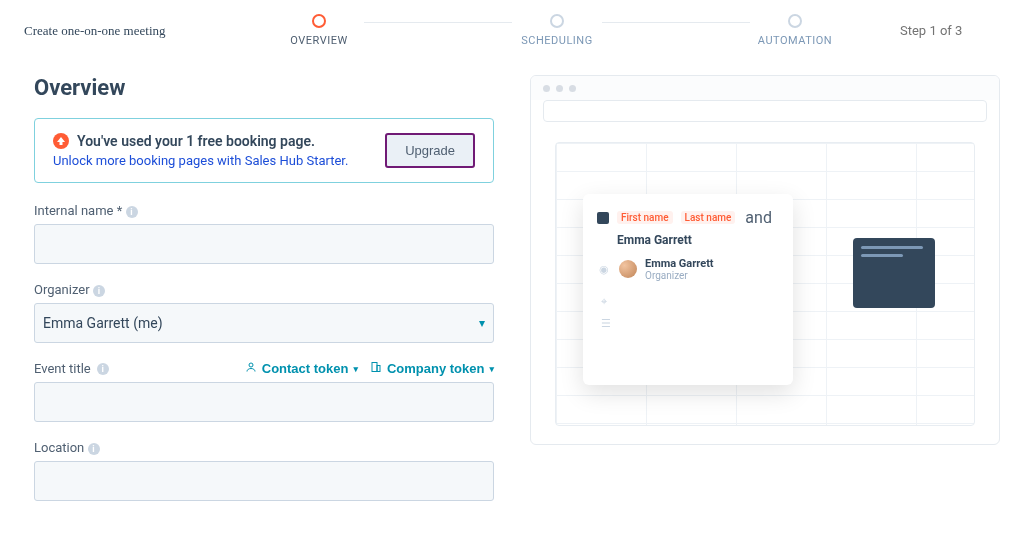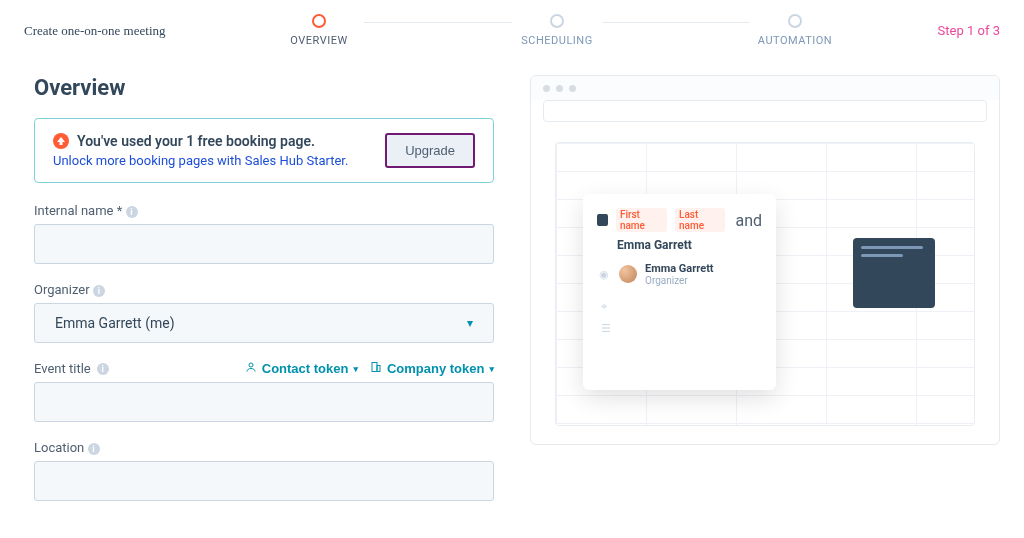--- a/index.html
+++ b/index.html
@@ -20,22 +20,22 @@
     font-size: 13px;
     color: #506072;
   }
   .header .title {
     flex: 0 0 190px;
     color: #33475b;
     font-family: Liberation Serif, serif;
   }
   .header .right {
     flex: 0 0 100px;
-    text-align: right;
-    color: #ec4899;
+    text-align: left;
+    color: #737373;
   }
   .steps {
     flex: 1 1 auto;
     display: flex;
     align-items: flex-start;
     position: relative;
     padding: 0 60px;
     justify-content: space-between;
   }
   .step {
@@ -179,21 +179,21 @@
     line-height: 12px;
     text-align: center;
     font-weight: 700;
   }
   .input, .select {
     width: 100%;
     height: 40px;
     background: #f5f8fa;
     border: 1px solid #cbd6e2;
     border-radius: 3px;
-    padding: 0 20px;
+    padding: 0 8px;
     font-size: 14px;
     color: #33475b;
   }
   .select {
     display: flex;
     align-items: center;
     justify-content: space-between;
     cursor: pointer;
   }
   .select .chevron {
@@ -239,21 +239,21 @@
     border-radius: 4px;
     background:
       repeating-linear-gradient(to right, #eef2f6 0 1px, transparent 1px 90px),
       repeating-linear-gradient(to bottom, #eef2f6 0 1px, transparent 1px 28px),
       #fff;
   }
   .card {
     position: absolute;
     top: 60px;
     left: 52px;
-    width: 193px;
+    width: 210px;
     background: #fff;
     border-radius: 6px;
     box-shadow: 0 8px 24px rgba(0,0,0,0.12);
     padding: 14px 14px 46px 14px;
     font-size: 12px;
     color: #506072;
   }
   .card .row1 {
     display: flex;
     align-items: center;

